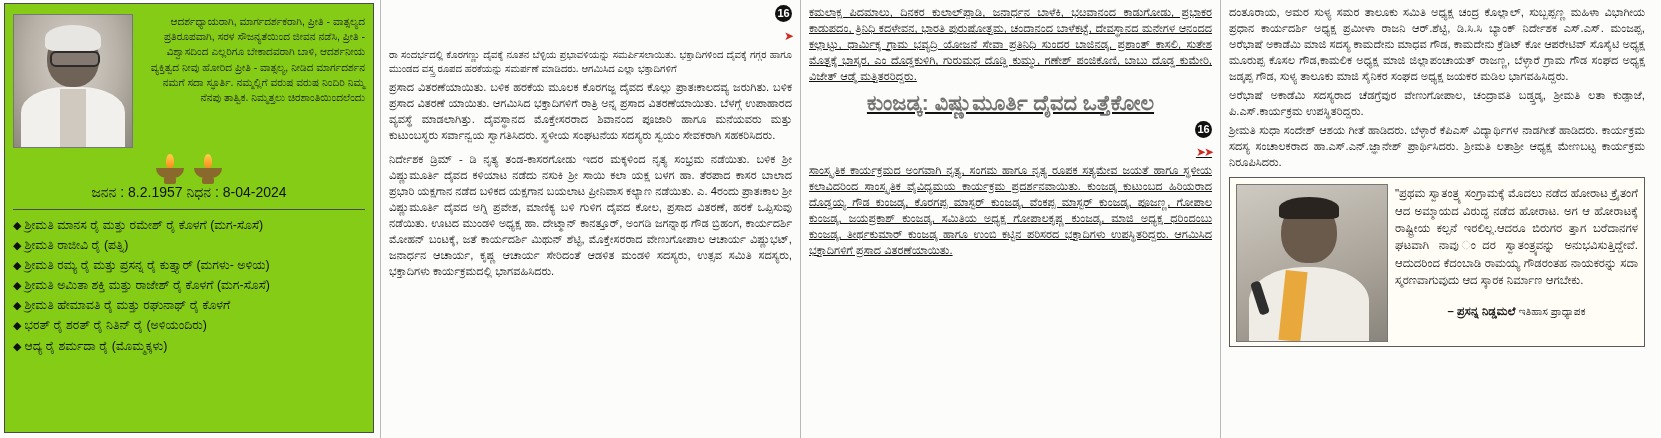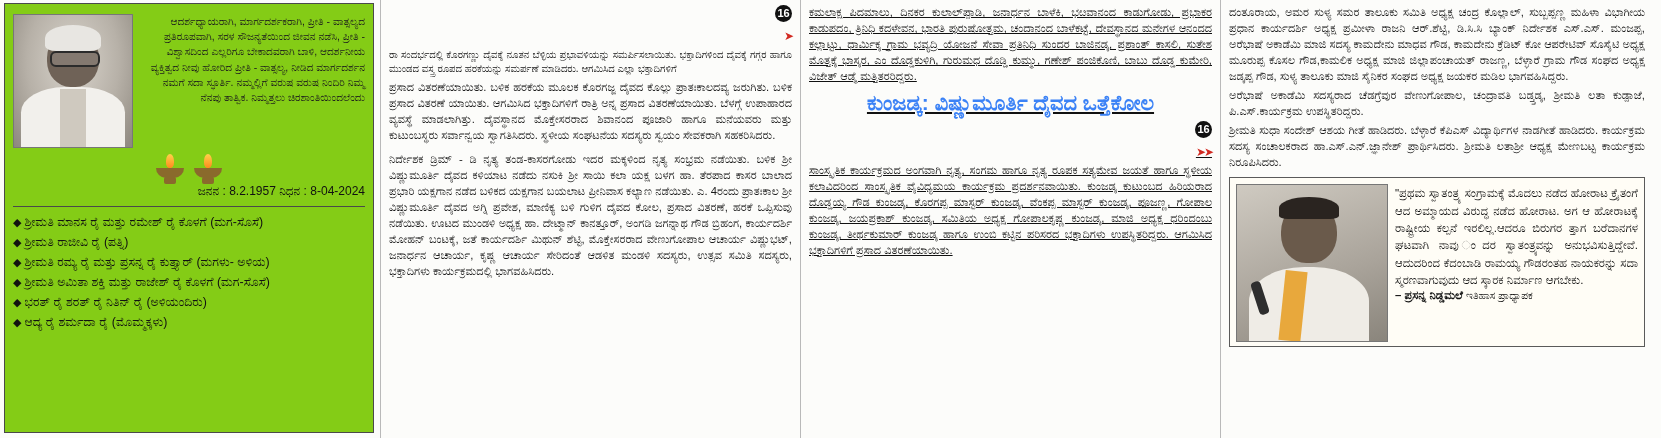--- a/index.html
+++ b/index.html
@@ -161,22 +161,22 @@
   }
   .deceased-name {
     text-align: center;
     font-size: 23px;
     font-weight: bold;
     letter-spacing: .5px;
     margin: 2px 0 2px;
     color: #000;
   }
   .dates {
-    text-align: right;
-    font-size: 12px;
+    text-align: center;
+    font-size: 14px;
     color: #111;
     padding-bottom: 4px;
   }
   .obit-divider {
     border-top: 1.2px solid #4a4a4a;
     margin: 4px 0 5px;
   }
   .rel-list { margin: 0; padding: 0; list-style: none; }
   .rel-list li {
     font-size: 12.4px;
@@ -198,21 +198,21 @@
     line-height: 1.42;
     text-align: justify;
     color: #1b1b1b;
   }
   .headline {
     font-size: 21px;
     font-weight: bold;
     text-align: center;
     margin: 6px 0 5px;
     line-height: 1.15;
-    color: #3b82f6;
+    color: #737373;
   }
   .badge-line {
     display: flex;
     align-items: flex-end;
     gap: 5px;
     margin-bottom: 3px;
     flex-direction: column;
   }
   .badge16 {
     flex: 0 0 auto;
@@ -309,24 +309,24 @@
     transform: rotate(-18deg);
   }
   .quote-text {
     flex: 1;
     font-size: 11.6px;
     line-height: 1.5;
     text-align: justify;
     color: #111;
   }
   .quote-attrib {
-    text-align: left;
+    text-align: center;
     font-size: 11.4px;
     font-weight: bold;
-    margin-top: 0;
+    margin-top: 16px;
   }
   .quote-attrib .sub {
     font-weight: normal;
     font-size: 10.6px;
   }
 </style>
 </head>
 <body>
 
 <div class="page">
@@ -359,20 +359,21 @@
       </div>
 
       <div class="dates">ಜನನ : 8.2.1957  ನಿಧನ : 8-04-2024</div>
       <div class="obit-divider"></div>
 
       <ul class="rel-list">
         <li><span class="bullet">◆</span><span>ಶ್ರೀಮತಿ ಮಾನಸ ರೈ ಮತ್ತು ರಮೇಶ್ ರೈ ಕೊಳಗೆ (ಮಗ-ಸೊಸೆ)</span></li>
         <li><span class="bullet">◆</span><span>ಶ್ರೀಮತಿ ರಾಜೀವಿ ರೈ (ಪತ್ನಿ)</span></li>
         <li><span class="bullet">◆</span><span>ಶ್ರೀಮತಿ ರಮ್ಯ ರೈ ಮತ್ತು ಪ್ರಸನ್ನ ರೈ ಕುತ್ತ್ಯಾರ್ (ಮಗಳು- ಅಳಿಯ)</span></li>
         <li><span class="bullet">◆</span><span>ಶ್ರೀಮತಿ ಅಮಿತಾ ಶಕ್ತಿ ಮತ್ತು ರಾಜೇಶ್ ರೈ ಕೊಳಗೆ (ಮಗ-ಸೊಸೆ)</span></li>
+        <li><span class="bullet">◆</span><span>ಶ್ರೀಮತಿ ಹೇಮಾವತಿ ರೈ ಮತ್ತು ರಘುನಾಥ್ ರೈ ಕೊಳಗೆ</span></li>
         <li><span class="bullet">◆</span><span>ಭರತ್ ರೈ  ಶರತ್ ರೈ  ನಿತಿನ್ ರೈ (ಅಳಿಯಂದಿರು)</span></li>
         <li><span class="bullet">◆</span><span>ಆದ್ಯ ರೈ  ಶರ್ಮದಾ ರೈ (ಮೊಮ್ಮಕ್ಕಳು)</span></li>
       </ul>
 
     </div>
   </div>
 
   <div class="col col-2">
 
     <div class="story">

